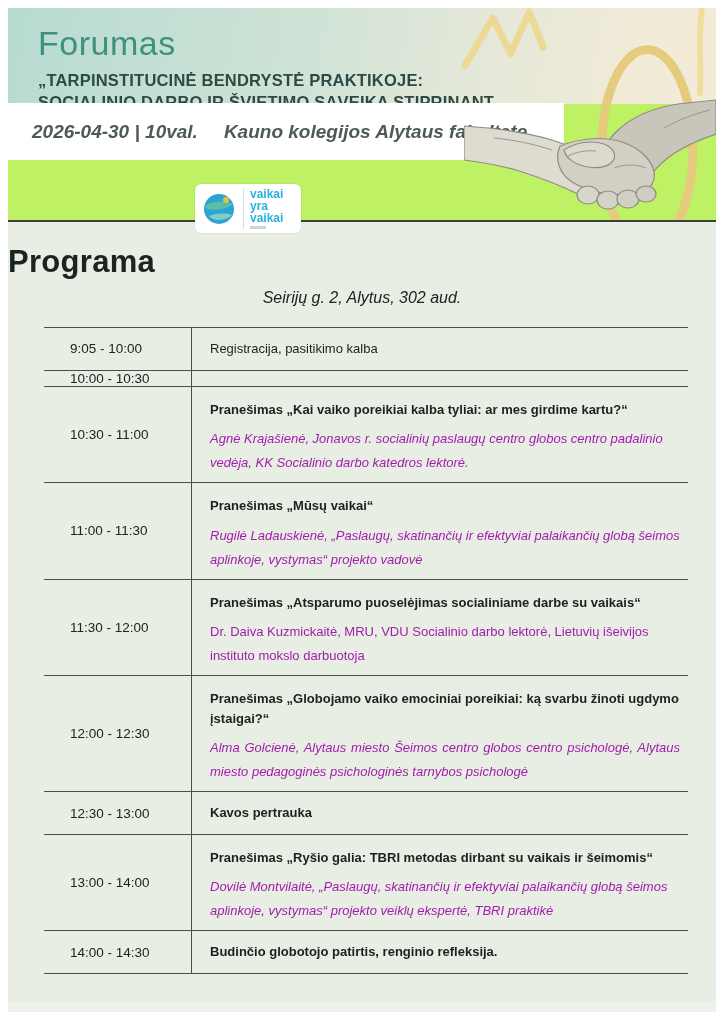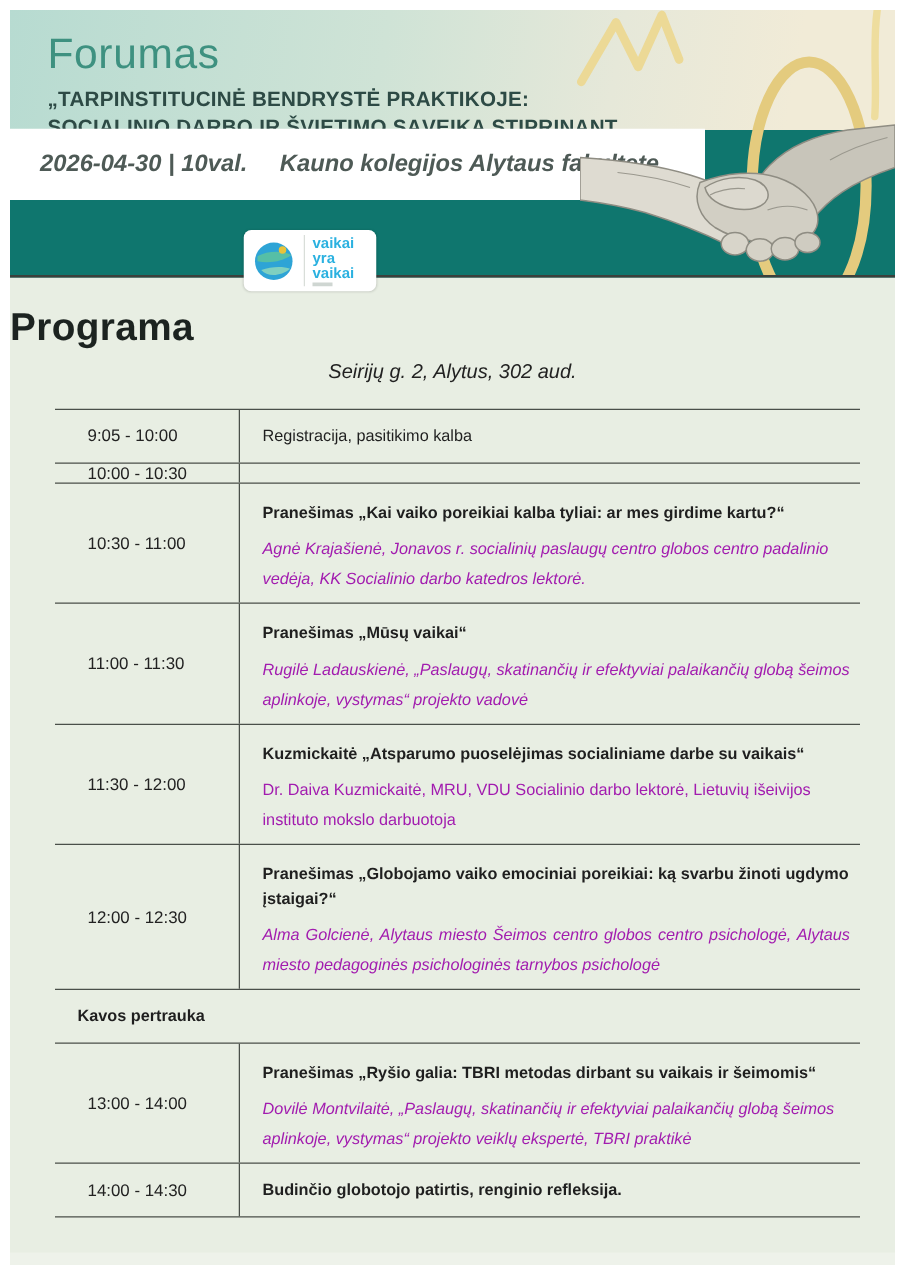--- a/index.html
+++ b/index.html
@@ -2,21 +2,21 @@
 <html><head>
 <meta charset="utf-8">
 <style>
   * { margin: 0; padding: 0; box-sizing: border-box; }
   html, body { background: #ffffff; }
   body { font-family: "Liberation Sans", sans-serif; }
   .page { width: 724px; height: 1024px; background: #ffffff; padding: 8px 8px 12px 8px; overflow: hidden; }
   .card { width: 708px; height: 1004px; display: flex; flex-direction: column; background: #e8eee3; }
 
   
-  .header { position: relative; height: 214px; flex: 0 0 auto; background: #0f766e; border-bottom: 2px solid #3b403c; }
+  .header { position: relative; height: 214px; flex: 0 0 auto; background: #bef264; border-bottom: 2px solid #3b403c; }
   .header-top { position: absolute; top: 0; left: 0; right: 0; height: 96px;
     background: linear-gradient(100deg, #b7dbd1 0%, #cfe3d6 42%, #e6e8d9 68%, #f1ebd7 88%);
     padding: 16px 0 0 30px; z-index: 0; }
   .forum-title { font-size: 34px; font-weight: 500; letter-spacing: 0.5px; color: #3e9180; margin-bottom: 7px; }
   .forum-subtitle { width: 480px; font-size: 16.5px; font-weight: bold; line-height: 1.32; color: #2d4a45; letter-spacing: 0.2px; }
   .decor-svg { position: absolute; inset: 0; width: 100%; height: 100%; z-index: 2; pointer-events: none; }
   .date-band { position: absolute; top: 95px; left: 0; width: 556px; height: 57px; background: #ffffff;
     display: flex; align-items: center; padding-left: 24px; z-index: 1; }
   .date-band .dt, .date-band .venue { font-size: 19px; font-weight: bold; font-style: italic; color: #4e5a56; }
   .date-band .venue { margin-left: 26px; }
@@ -176,34 +176,35 @@
           <div class="time">11:00 - 11:30</div>
           <div class="cell tall">
             <p class="s-title bold">Pranešimas „Mūsų vaikai“</p>
             <p class="speaker italic">Rugilė Ladauskienė, „Paslaugų, skatinančių ir efektyviai palaikančių globą šeimos aplinkoje, vystymas“ projekto vadovė</p>
           </div>
         </div>
 
         <div class="row">
           <div class="time">11:30 - 12:00</div>
           <div class="cell tall">
-            <p class="s-title bold">Kuzmickaitė „Atsparumo puoselėjimas socialiniame darbe su vaikais“</p>
+            <p class="s-title bold">Pranešimas „Atsparumo puoselėjimas socialiniame darbe su vaikais“</p>
             <p class="speaker">Dr. Daiva Kuzmickaitė, MRU, VDU Socialinio darbo lektorė, Lietuvių išeivijos instituto mokslo darbuotoja</p>
           </div>
         </div>
 
         <div class="row">
           <div class="time">12:00 - 12:30</div>
           <div class="cell tall">
             <p class="s-title bold">Pranešimas „Globojamo vaiko emociniai poreikiai: ką svarbu žinoti ugdymo įstaigai?“</p>
             <p class="speaker italic justify">Alma Golcienė, Alytaus miesto Šeimos centro globos centro psichologė, Alytaus miesto pedagoginės psichologinės tarnybos psichologė</p>
           </div>
         </div>
 
         <div class="row">
+          <div class="time">12:30 - 13:00</div>
           <div class="cell">
             <p class="s-title bold">Kavos pertrauka</p>
           </div>
         </div>
 
         <div class="row">
           <div class="time">13:00 - 14:00</div>
           <div class="cell tall">
             <p class="s-title bold">Pranešimas „Ryšio galia: TBRI metodas dirbant su vaikais ir šeimomis“</p>
             <p class="speaker italic">Dovilė Montvilaitė, „Paslaugų, skatinančių ir efektyviai palaikančių globą šeimos aplinkoje, vystymas“ projekto veiklų ekspertė, TBRI praktikė</p>

